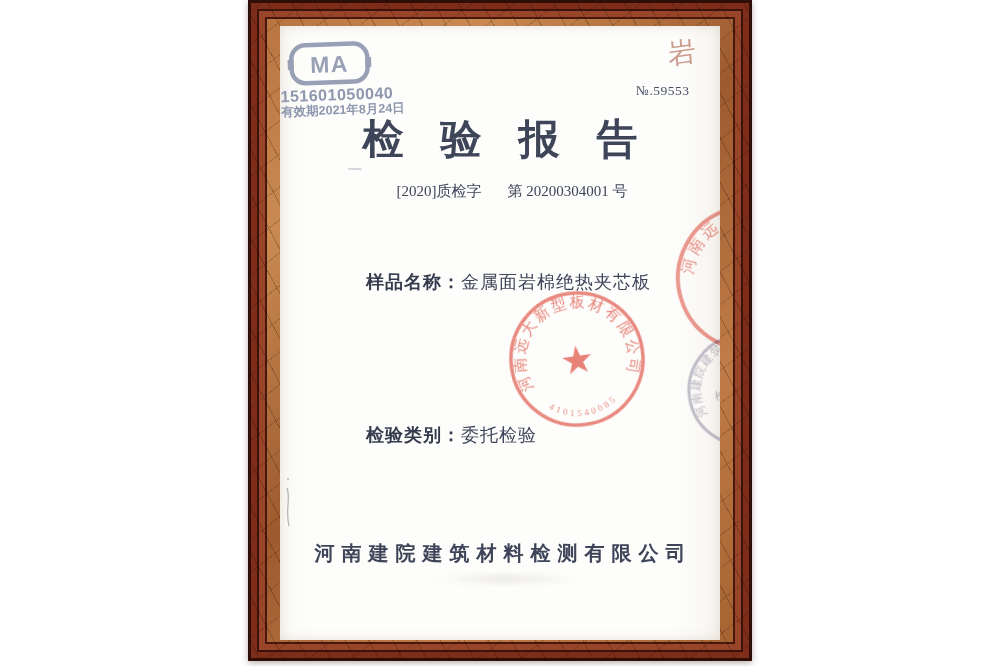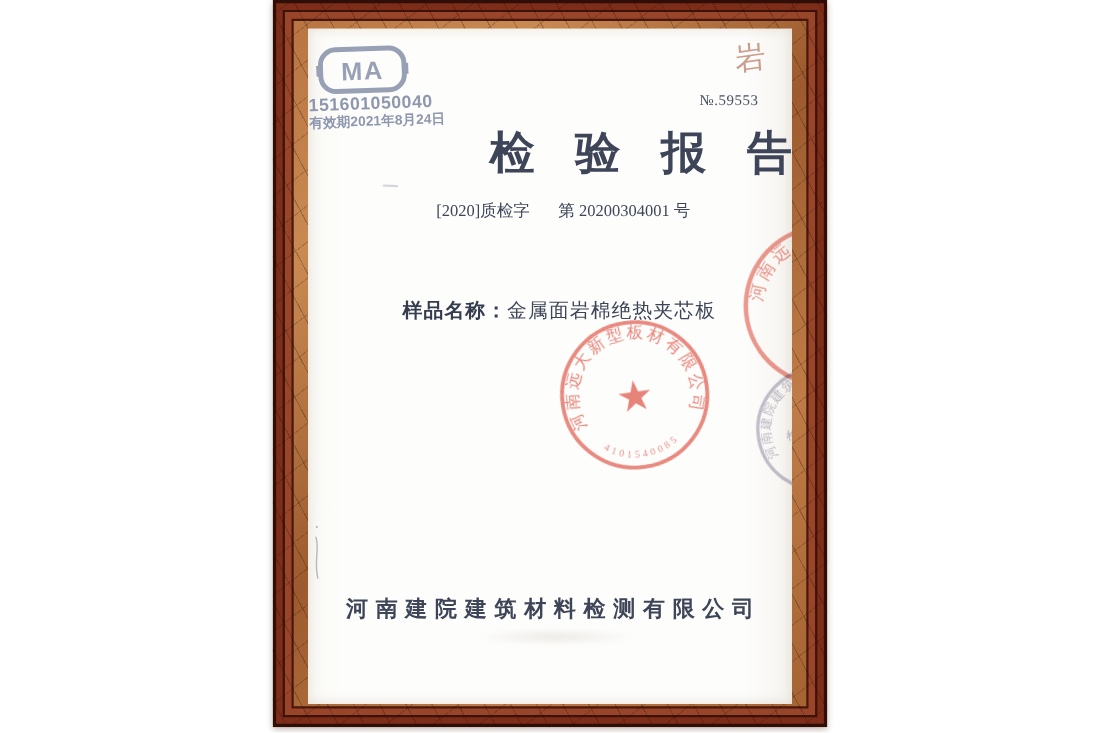--- a/index.html
+++ b/index.html
@@ -33,21 +33,21 @@
     overflow:hidden;color:#3a4153;
   }
   
   .cma{position:absolute;left:0px;top:14px;color:#8e97ae;transform:rotate(-2deg);}
   .cma svg{display:block;margin-left:8px;opacity:.9;}
   .cma .lic{font-size:16px;font-weight:600;letter-spacing:.5px;line-height:17px;font-family:"Liberation Sans","DejaVu Sans",sans-serif;}
   .cma .val{font-size:12.5px;font-weight:600;line-height:15px;font-family:"Liberation Sans","DejaVu Sans",sans-serif;}
   .report-no{position:absolute;left:356px;top:57px;font-size:13.5px;color:#474e60;letter-spacing:.5px;text-align:center;}
   .hand-mark{position:absolute;left:388px;top:8px;font-size:28px;color:#c08573;opacity:.8;transform:rotate(-8deg) skewX(-4deg);}
   
-  .title{position:absolute;left:0;top:86px;width:100%;text-align:right;font-size:41px;font-weight:700;color:#3e4559;}
+  .title{position:absolute;left:0;top:86px;width:100%;text-align:center;font-size:41px;font-weight:700;color:#3e4559;}
   .title span{letter-spacing:37px;margin-right:-37px;}
   .doc-no{position:absolute;left:12px;top:156px;width:100%;text-align:center;font-size:15px;color:#3e4559;}
   .doc-no .gap{display:inline-block;width:26px;}
   
   .row{position:absolute;left:86px;font-size:18px;line-height:22px;white-space:nowrap;}
   .row .lab{font-weight:700;letter-spacing:1px;color:#353c4e;}
   .row .val{letter-spacing:1px;color:#3e4559;}
   .row1{top:245px;} .row2{top:321px;} .row3{top:398px;}
   
   .footer{position:absolute;left:0;top:514px;width:100%;text-align:center;font-size:20px;font-weight:600;color:#3e4559;}
@@ -88,20 +88,23 @@
 
   <div class="title">
     <span>检验报告</span>
   </div>
   <div class="doc-no">
     <span>[2020]质检字</span><span class="gap"></span><span>第 20200304001 号</span>
   </div>
 
   <div class="row row1">
     <span class="lab">样品名称：</span><span class="val">金属面岩棉绝热夹芯板</span>
+  </div>
+  <div class="row row3">
+    <span class="lab">检验类别：</span><span class="val">委托检验</span>
   </div>
 
   <div class="footer">
     <span>河南建院建筑材料检测有限公司</span>
   </div>
 
   <svg class="stamp stamp-center" width="150" height="150" viewBox="0 0 150 150">
     <defs>
       <path id="arcA1" d="M 27.9,97 A 52,52 0 1 1 122.1,97" fill="none"></path>
       <path id="arcA2" d="M 28.3,107.7 A 57,57 0 0 0 121.7,107.7" fill="none"></path>

